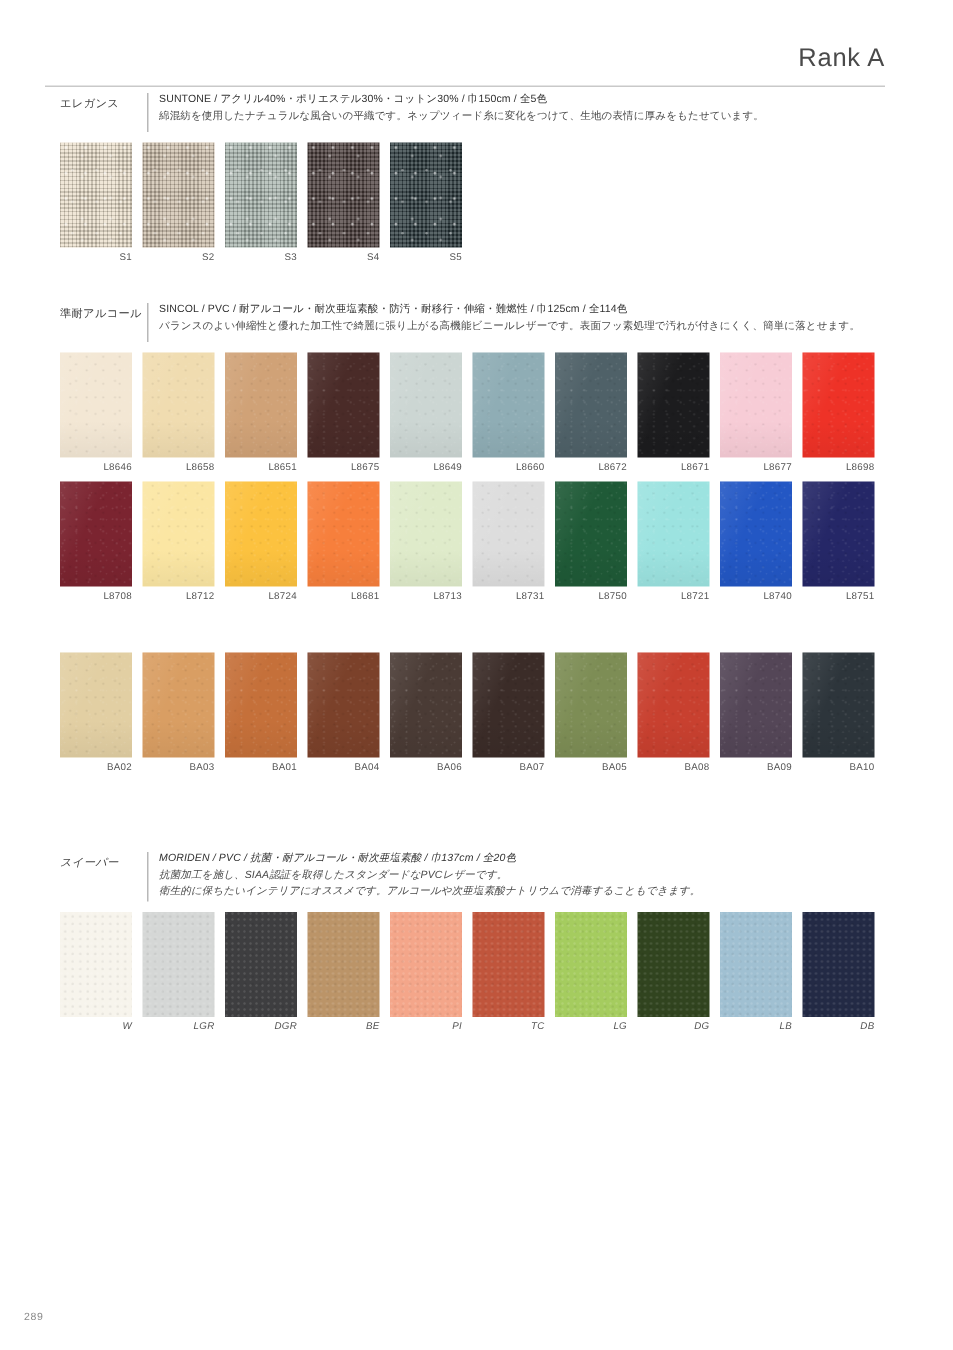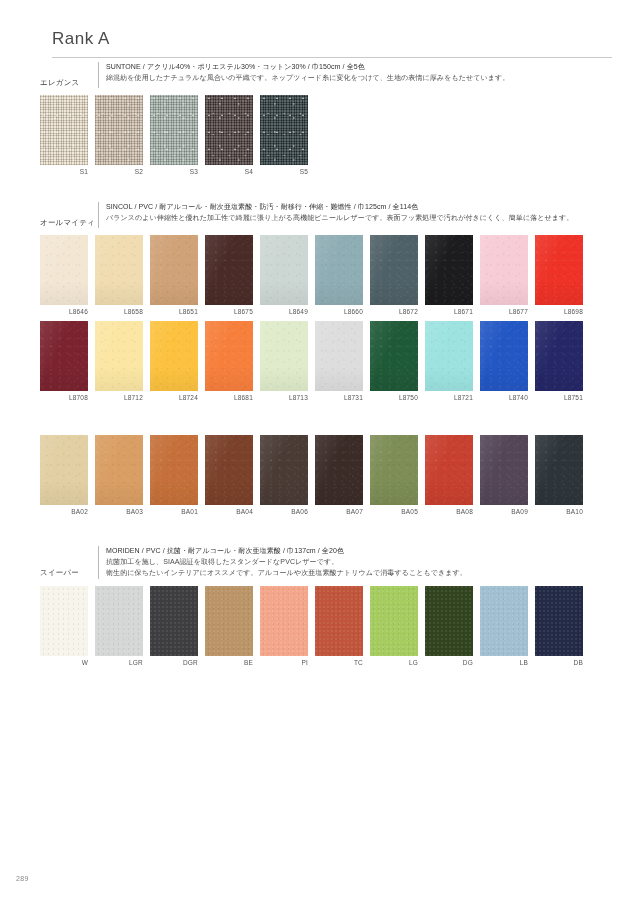--- a/index.html
+++ b/index.html
@@ -21,23 +21,24 @@
     position: relative;
     width: 635px;
     height: 900px;
     box-sizing: border-box;
     padding: 0;
   }
 
   
   .page-header {
     position: absolute;
-    left: 52px;
+    left: 30px;
     top: 30px;
     width: 560px;
+    text-align: right;
   }
   .rank-title {
     font-size: 17px;
     font-weight: 400;
     letter-spacing: 0.5px;
     color: #4a4a4a;
     margin: 0 0 8px 0;
     line-height: 1.1;
     font-family: "Liberation Sans", "DejaVu Sans", sans-serif;
   }
@@ -48,21 +49,21 @@
   }
 
   
   .section {
     position: absolute;
     left: 40px;
     width: 560px;
   }
   .section-head {
     display: flex;
-    align-items: flex-end;
+    align-items: flex-start;
   }
   .section-name {
     width: 56px;
     flex: 0 0 56px;
     font-size: 7.5px;
     line-height: 1.5;
     color: #3f3f3f;
     padding-top: 1px;
     letter-spacing: 0.2px;
   }
@@ -224,21 +225,21 @@
             </div>
             <div class="swatch">
               <div class="chip woven" style="background-color: rgb(39, 54, 58);"></div>
               <div class="chip-label">S5</div>
             </div>
           </div>
         </div>
       </div>
       <div class="section" style="top: 202px;">
         <div class="section-head">
-          <div class="section-name">オールマイティ</div>
+          <div class="section-name">準耐アルコール</div>
           <div class="section-meta">
             <div class="meta-line spec">SINCOL / PVC / 耐アルコール・耐次亜塩素酸・防汚・耐移行・伸縮・難燃性 / 巾125cm / 全114色</div>
             <div class="meta-line desc">バランスのよい伸縮性と優れた加工性で綺麗に張り上がる高機能ビニールレザーです。表面フッ素処理で汚れが付きにくく、簡単に落とせます。</div>
           </div>
         </div>
         <div class="swatch-rows">
           <div class="swatch-row">
             <div class="swatch">
               <div class="chip leather" style="background-color: rgb(243, 231, 212);"></div>
               <div class="chip-label">L8646</div>
@@ -363,21 +364,21 @@
               <div class="chip leather" style="background-color: rgb(84, 70, 87);"></div>
               <div class="chip-label">BA09</div>
             </div>
             <div class="swatch">
               <div class="chip leather" style="background-color: rgb(45, 53, 59);"></div>
               <div class="chip-label">BA10</div>
             </div>
           </div>
         </div>
       </div>
-      <div class="section" style="top: 546px;">
+      <div class="section" style="top: 568px; font-style: italic;">
         <div class="section-head">
           <div class="section-name">スイーパー</div>
           <div class="section-meta">
             <div class="meta-line spec">MORIDEN / PVC / 抗菌・耐アルコール・耐次亜塩素酸 / 巾137cm / 全20色</div>
             <div class="meta-line desc">抗菌加工を施し、SIAA認証を取得したスタンダードなPVCレザーです。</div>
             <div class="meta-line desc">衛生的に保ちたいインテリアにオススメです。アルコールや次亜塩素酸ナトリウムで消毒することもできます。</div>
           </div>
         </div>
         <div class="swatch-rows">
           <div class="swatch-row">

